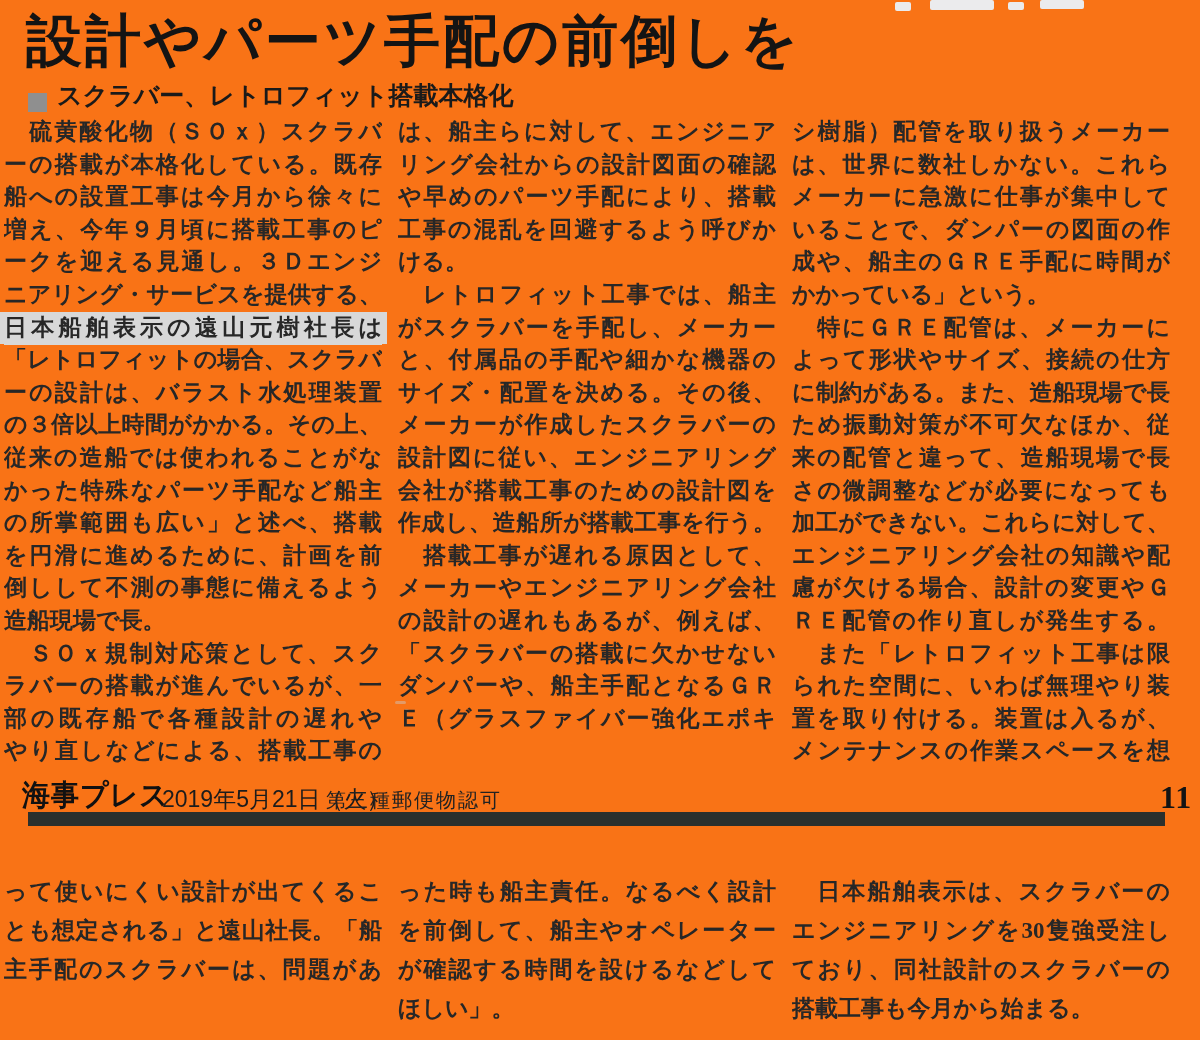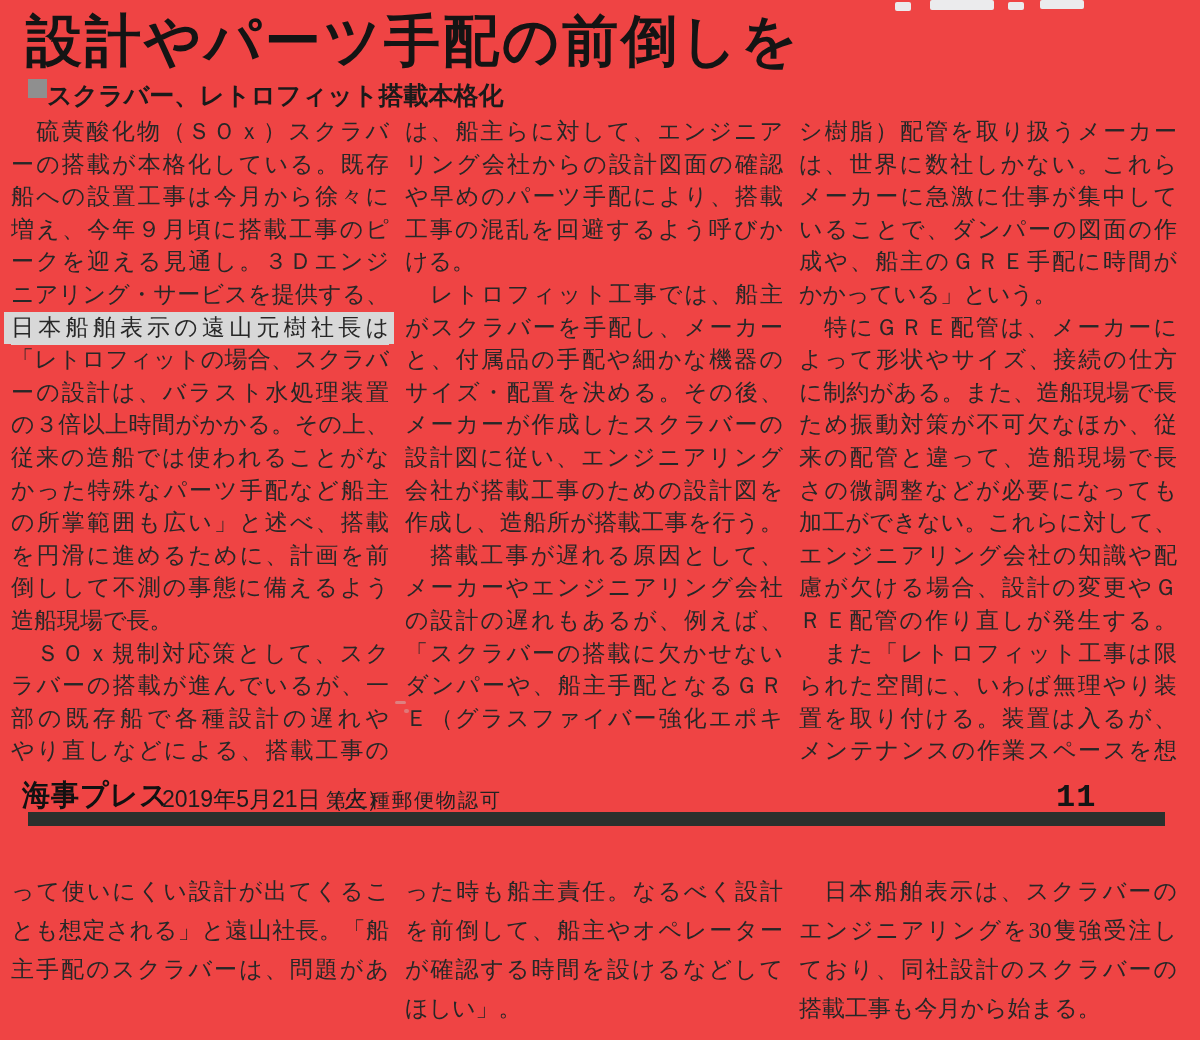--- a/index.html
+++ b/index.html
@@ -1,37 +1,37 @@
 <!DOCTYPE html>
 <html><head>
 <meta charset="utf-8">
 <style>
   html,body{margin:0;padding:0;background:#e8e8e8;}
   .page{
     position:relative;width:1200px;height:1040px;margin:0 auto;
-    background:#ef4444;overflow:hidden;
+    background:#f97316;overflow:hidden;
     font-family:"Liberation Serif","DejaVu Serif",serif;color:#232323;
   }
   
   .smudge{position:absolute;background:#ebebed;border-radius:2px;}
   .noise{position:absolute;background:#c9c9c9;border-radius:2px;}
 
   .headline{
     position:absolute;left:26px;top:4px;margin:0;
     font-size:56px;font-weight:bold;letter-spacing:3px;color:#141414;
     font-family:"Liberation Serif","DejaVu Serif",serif;white-space:nowrap;
   }
   .subheadline{
-    position:absolute;left:28px;top:79px;display:flex;align-items:flex-start;gap:0;
+    position:absolute;left:28px;top:79px;display:flex;align-items:flex-end;gap:10px;
     font-family:"Liberation Sans","DejaVu Sans",sans-serif;
     font-weight:bold;font-size:25px;color:#1a1a1a;white-space:nowrap;
   }
   .subheadline .sq{width:19px;height:19px;background:#8f8f8f;flex:0 0 auto;}
 
-  .cols{position:absolute;left:11px;width:1166px;display:flex;gap:16px;}
+  .cols{position:absolute;left:4px;width:1166px;display:flex;gap:16px;font-weight:bold;}
   .cols.top{top:116px;}
   .cols.bottom{top:872px;}
   .col{width:378px;flex:0 0 auto;}
 
   .line{
     font-size:23px;color:#272727;
     text-align:justify;text-align-last:justify;text-justify:inter-character;
     overflow:hidden;
   }
   .cols.top .line{line-height:32.6px;height:32.6px;}
@@ -51,22 +51,22 @@
   .footer-date{
     position:absolute;left:134px;top:784px;
     font-family:"Liberation Sans","DejaVu Sans",sans-serif;
     font-size:23px;color:#1c1c1c;white-space:nowrap;margin-left:28px;
   }
   .footer-permit{
     position:absolute;left:326px;top:787px;
     font-size:20px;color:#222;letter-spacing:2px;white-space:nowrap;
   }
   .footer-pageno{
-    position:absolute;left:1056px;top:779px;
-    font-family:Liberation Mono, monospace;
+    position:absolute;left:1160px;top:779px;
+    font-family:Liberation Serif, serif;
     font-weight:bold;font-size:32px;color:#141414;letter-spacing:1px;
   }
   .footer-bar{
     position:absolute;left:28px;top:812px;width:1137px;height:14px;
     background:#2b302d;
   }
 </style>
 </head>
 <body>
 

